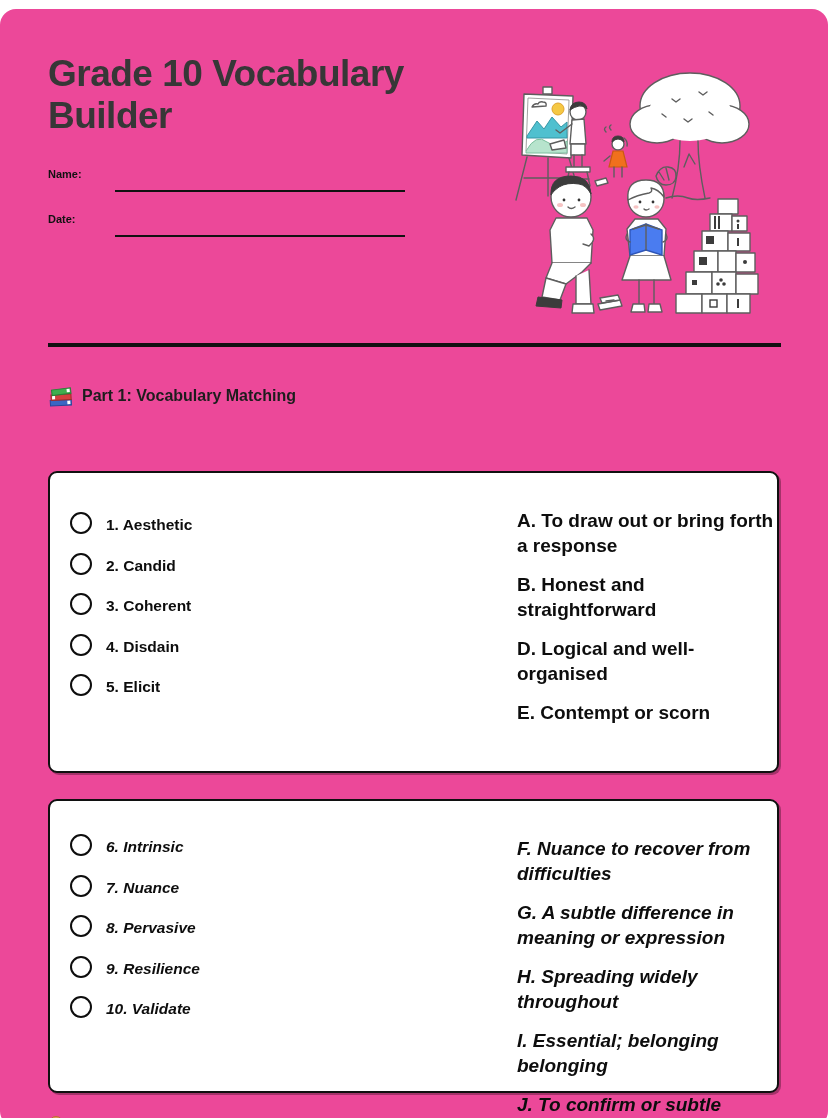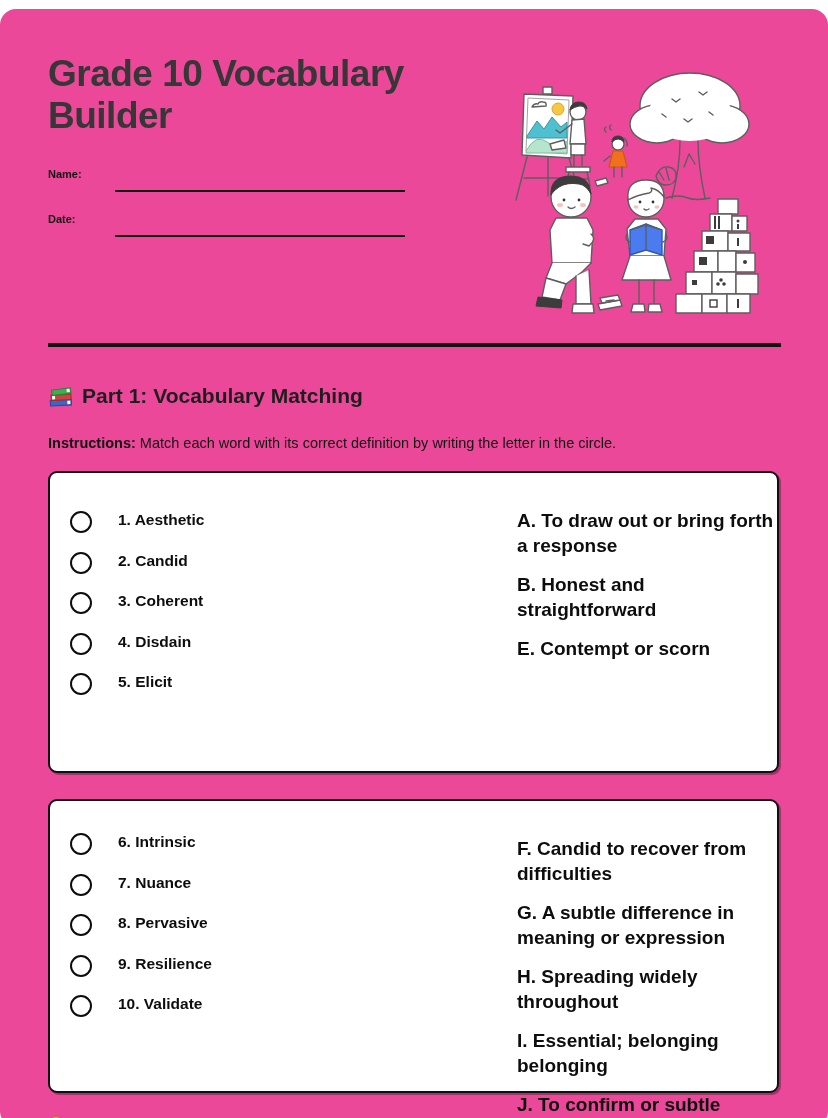--- a/index.html
+++ b/index.html
@@ -48,21 +48,21 @@
     left: 48px; top: 334px;
     width: 733px; height: 4px;
     background: #111111;
   }
   .part-heading {
     position: absolute;
     left: 48px; top: 374px;
     display: flex;
     align-items: center;
     gap: 8px;
-    font-size: 21px;
+    font-size: 16px;
     font-weight: 700;
     color: #1d1d1d;
   }
   .part-heading svg { display: block; }
   .instructions {
     position: absolute;
     left: 48px; top: 426px;
     width: 720px;
     font-size: 14.5px;
     color: #111111;
@@ -71,30 +71,29 @@
   .match-box {
     position: absolute;
     left: 48px;
     width: 731px;
     border: 2px solid #101010;
     border-radius: 9px;
     background: #ffffff;
     box-shadow: 2px 2px 0 rgba(0,0,0,0.30);
   }
   .match-box.box-1 { top: 462px; height: 302px; }
-  .match-box.box-2 { top: 790px; height: 294px; }
+  .match-box.box-2 { top: 790px; height: 294px; font-style: italic; }
   .words-col { position: absolute; left: 20px; top: 0; }
   .box-1 .words-col { padding-top: 38px; }
   .box-2 .words-col { padding-top: 32px; }
   .word-row {
     display: flex;
-    align-items: flex-start;
+    align-items: flex-end;
     height: 23px;
     margin-bottom: 17.5px;
-    gap: 12px;
   }
   .answer-circle {
     width: 22px; height: 22px;
     border: 2.5px solid #0d0d0d;
     border-radius: 50%;
     background: #ffffff;
     flex: 0 0 auto;
   }
   .word-label {
     margin-left: 14px;
@@ -277,21 +276,20 @@
         <rect x="19" y="18" width="3" height="3.5" fill="#ffffff"></rect>
         <rect x="3" y="11.5" width="20" height="5.5" fill="#d43f3f" stroke="#a32a2a" stroke-width="1"></rect>
         <rect x="4" y="12.5" width="3" height="3.5" fill="#ffffff"></rect>
         <rect x="4" y="6" width="19" height="5.5" fill="#3fae4e" stroke="#2b8038" stroke-width="1" transform="rotate(-4 13 9)"></rect>
         <rect x="19" y="6.8" width="3" height="3.3" fill="#ffffff" transform="rotate(-4 13 9)"></rect>
       </g>
     </svg>
     <span>Part 1: Vocabulary Matching</span>
   </div>
 
-  <p class="instructions"><b>Instructions:</b><span> Match each word with its correct definition by writing the letter in the circle.</span></p>
 
   <div class="match-box box-1">
     <div class="words-col">
       <div class="word-row">
         <div class="answer-circle"></div>
         <span class="word-label">1. Aesthetic</span>
       </div>
       <div class="word-row">
         <div class="answer-circle"></div>
         <span class="word-label">2. Candid</span>
@@ -305,20 +303,21 @@
         <span class="word-label">4. Disdain</span>
       </div>
       <div class="word-row">
         <div class="answer-circle"></div>
         <span class="word-label">5. Elicit</span>
       </div>
     </div>
     <div class="defs-col">
       <p class="def-item">A. To draw out or bring forth a response</p>
       <p class="def-item">B. Honest and straightforward</p>
+      <p class="def-item">D. Logical and well-organised</p>
       <p class="def-item">E. Contempt or scorn</p>
     </div>
   </div>
 
   <div class="match-box box-2">
     <div class="words-col">
       <div class="word-row">
         <div class="answer-circle"></div>
         <span class="word-label">6. Intrinsic</span>
       </div>
@@ -333,21 +332,21 @@
       <div class="word-row">
         <div class="answer-circle"></div>
         <span class="word-label">9. Resilience</span>
       </div>
       <div class="word-row">
         <div class="answer-circle"></div>
         <span class="word-label">10. Validate</span>
       </div>
     </div>
     <div class="defs-col">
-      <p class="def-item">F. Candid to recover from difficulties</p>
+      <p class="def-item">F. Nuance to recover from difficulties</p>
       <p class="def-item">G. A subtle difference in meaning or expression</p>
       <p class="def-item">H. Spreading widely throughout</p>
       <p class="def-item">I. Essential; belonging belonging</p>
       <p class="def-item">J. To confirm or subtle</p>
     </div>
   </div>
 
   <div class="partial-icon"></div>
 
 </div>

